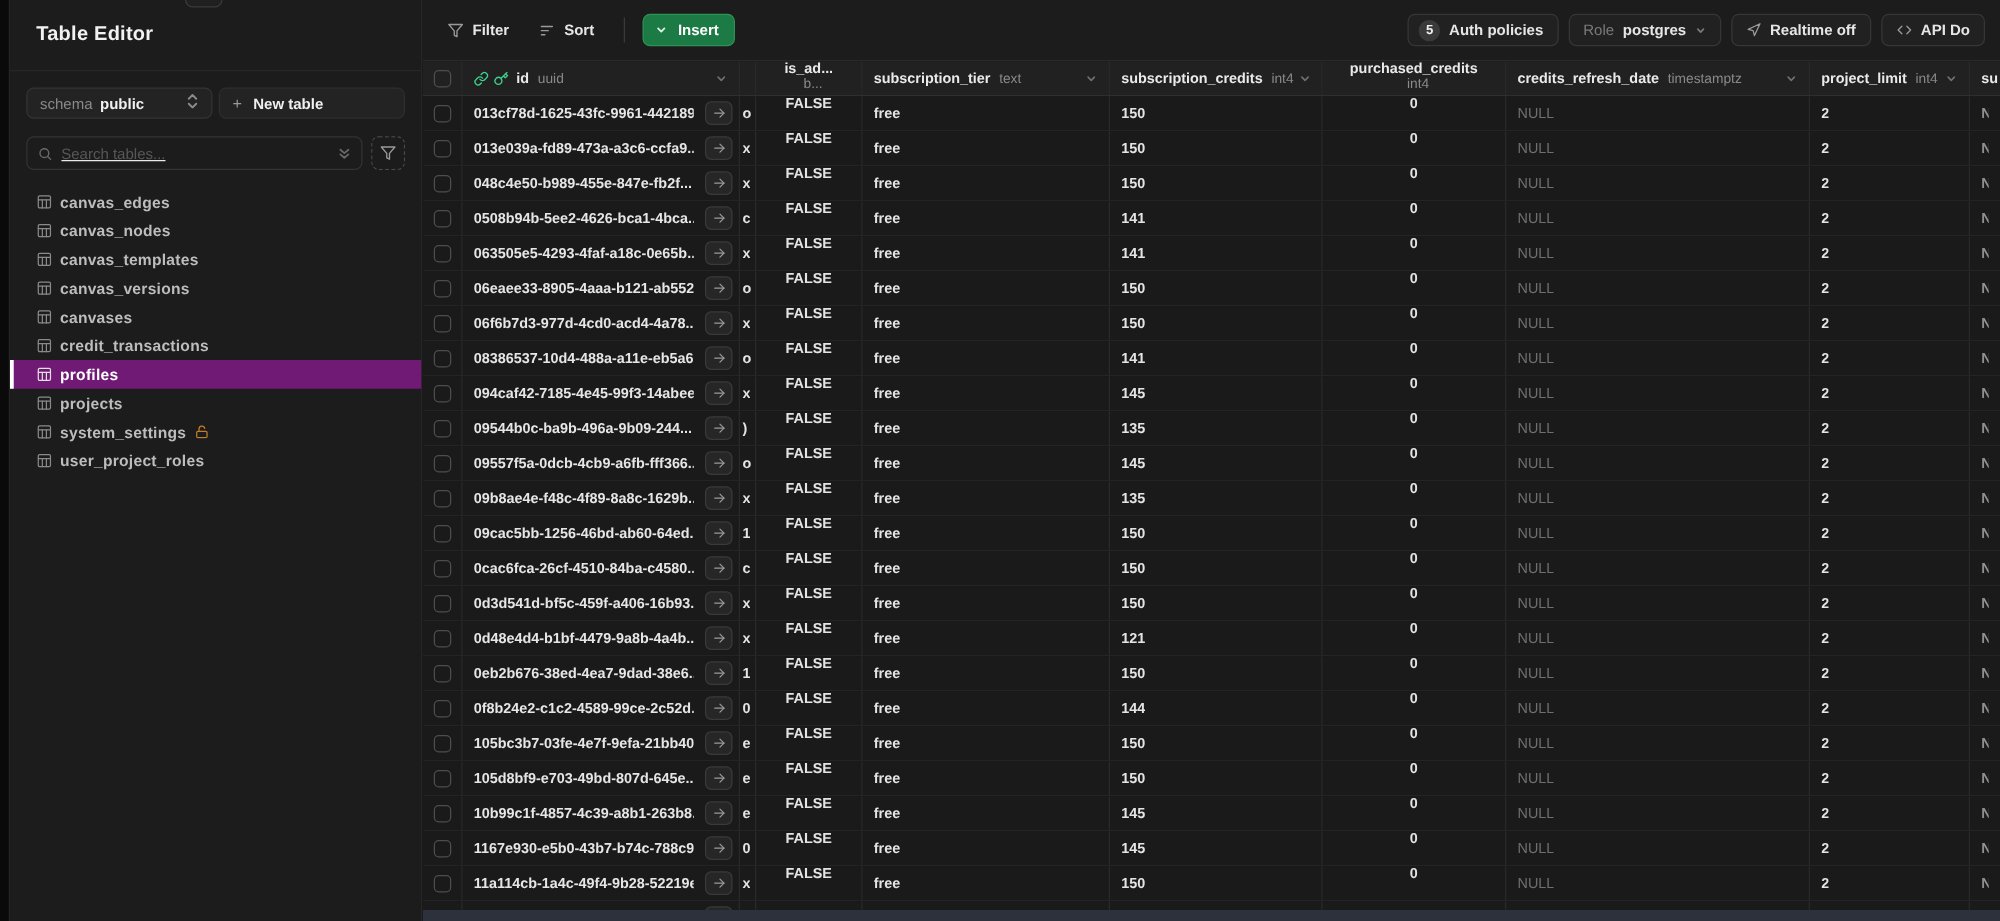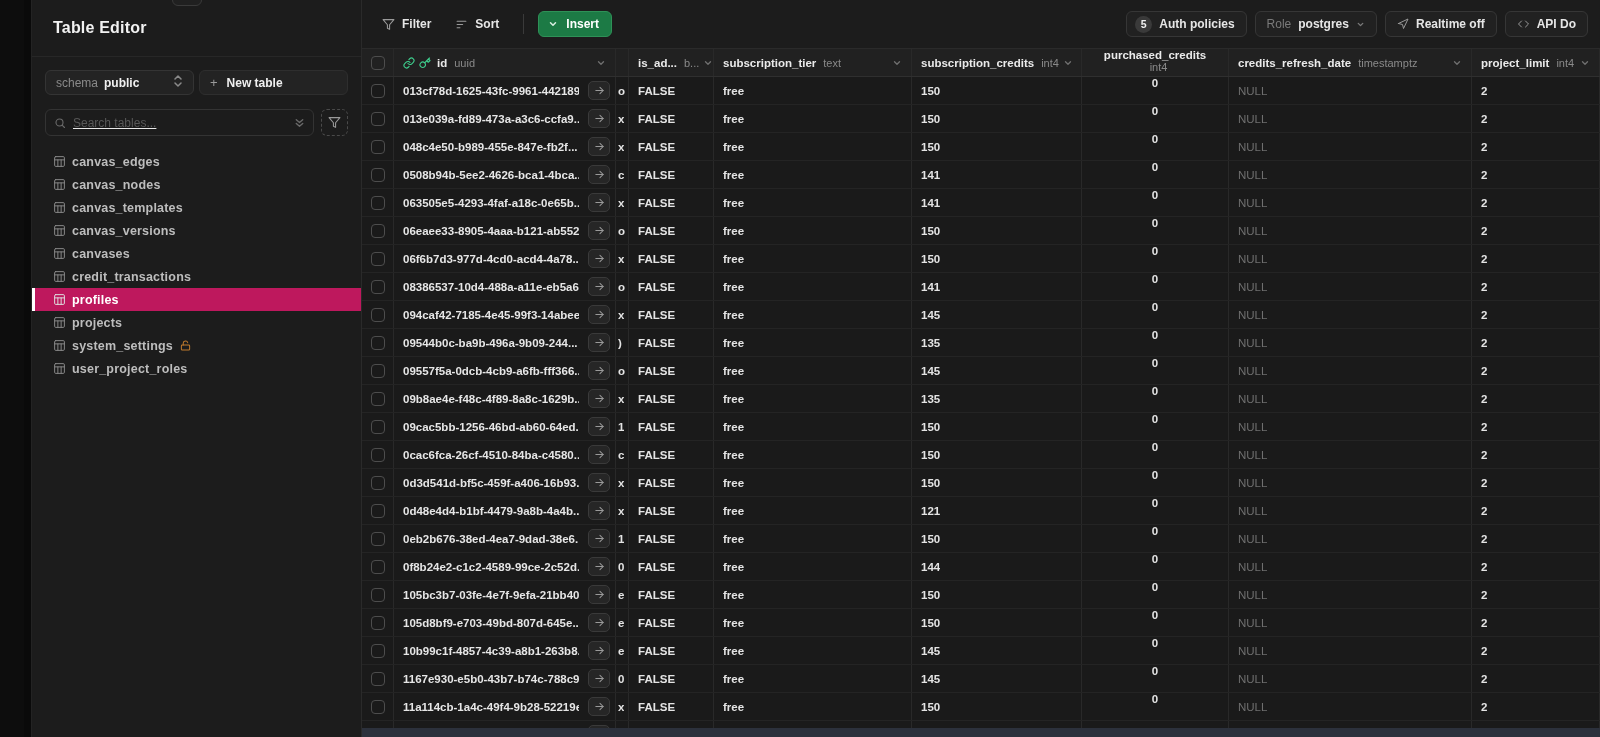--- a/index.html
+++ b/index.html
@@ -1,18 +1,18 @@
 <!DOCTYPE html>
 <html><head>
 <meta charset="utf-8">
 <style>
   * { margin:0; padding:0; box-sizing:border-box; }
   html,body { width:1600px; height:737px; overflow:hidden; background:#0d0d0d;
     font-family:"Liberation Sans", sans-serif; color:#e8e8e8; }
-  .app { position:relative; width:1600px; height:737px; display:flex;padding-left:24px; }
+  .app { position:relative; width:1600px; height:737px; display:flex; }
 
   
   .rail { width:8px; height:100%; background:#0a0a0a; border-right:1px solid #232323; flex-shrink:0; }
 
   
   .sidebar { width:330px; height:100%; background:#1c1c1c; border-right:1px solid #2a2a2a; flex-shrink:0; position:relative; }
   .pill-cut { position:absolute; left:140px; top:-6px; width:30px; height:12px; border-radius:7px; background:#202020; border:1px solid #3a3a3a; }
   .sb-header { height:57px; display:flex; align-items:center; padding:0 21px; border-bottom:1px solid #272727; }
   .sb-title { font-size:16px; font-weight:700; letter-spacing:.2px; color:#f2f2f2; }
   .sb-controls { padding:13px 13px 0 13px; display:flex; flex-direction:row; gap:5px; }
@@ -29,21 +29,21 @@
   .search-box { flex:1; height:27px; border:1px solid #333; border-radius:6px; display:flex; align-items:center; padding:0 8px; gap:7px; background:#1c1c1c;text-decoration:underline; }
   .search-box input { flex:1; background:transparent; border:none; outline:none; color:#d0d0d0; font-size:12px; font-family:inherit; }
   .search-box input::placeholder { color:#575757; }
   .search-box .ic { color:#6a6a6a; flex-shrink:0; display:flex; }
   .filter-dashed { width:27px; height:27px; border:1px dashed #4a4a4a; background:transparent; border-radius:6px;
     display:flex; align-items:center; justify-content:center; color:#9a9a9a; cursor:pointer; flex-shrink:0; }
   .sb-list { margin-top:14px; display:flex; flex-direction:column; }
   .sb-item { height:23px; display:flex; align-items:center; gap:6px; padding:0 0 0 21px; cursor:pointer; position:relative; }
   .sb-item .t-ic { color:#8a8a8a; display:flex; flex-shrink:0; }
   .sb-item .t-lbl { font-size:12.5px; color:#bdbdbd; font-weight:600; letter-spacing:.2px; }
-  .sb-item.selected { background:#be185d; }
+  .sb-item.selected { background:#701a75; }
   .sb-item.selected::before { content:""; position:absolute; left:0; top:0; bottom:0; width:3px; background:#ffffff; }
   .sb-item.selected .t-lbl { color:#ffffff; font-weight:700; }
   .sb-item.selected .t-ic { color:#e0e0e0; }
   .lock-wrap { display:flex; color:#c07b2d; margin-left:1px; }
 
   
   .main { flex:1; height:100%; background:#1c1c1c; position:relative; overflow:hidden; display:flex; flex-direction:column; }
   .toolbar { height:48px; display:flex; align-items:center; padding:0 12px 0 10px; gap:4px; flex-shrink:0; overflow:hidden; }
   .tb-btn { display:flex; align-items:center; gap:7px; background:transparent; border:none; color:#e6e6e6;
     font-size:12px; font-weight:700; font-family:inherit; padding:6px 10px; border-radius:6px; cursor:pointer; flex-shrink:0; }
@@ -61,21 +61,21 @@
   .role-prefix { color:#7a7a7a; font-weight:400; }
   .chev-sm { color:#7a7a7a; display:flex; }
 
   
   .grid { flex:1; position:relative; background:#191919; overflow:hidden; border-top:1px solid #2a2a2a; }
   .gh { display:flex; height:28px; background:#212121; border-bottom:1px solid #2f2f2f; }
   .cell { display:flex; align-items:center; padding:0 9px; border-right:1px solid #292929; flex-shrink:0; overflow:hidden; white-space:nowrap; }
   .c-check { width:32px; justify-content:center; padding:0; }
   .c-id { width:222px; position:relative; }
   .c-frag { width:13px; padding:0 2px; }
-  .c-admin { width:85px; }
+  .c-admin { width:85px;flex-direction:column; }
   .c-tier { width:198px; }
   .c-sub { width:170px; }
   .c-pur { width:147px;flex-direction:column; }
   .c-ref { width:243px; }
   .c-lim { width:128px; }
   .c-extra { flex:1; border-right:none; min-width:0;text-align:center; }
   .hname { font-size:11.5px; font-weight:700; color:#eaeaea; }
   .htype { font-size:11px; color:#8a8a8a; margin-left:7px; font-weight:400; }
   .hchev { margin-left:auto; color:#6f6f6f; display:flex; padding-left:4px; cursor:pointer; }
   .hicons { display:flex; gap:4px; margin-right:6px; color:#3ecf8e; align-items:center; }

